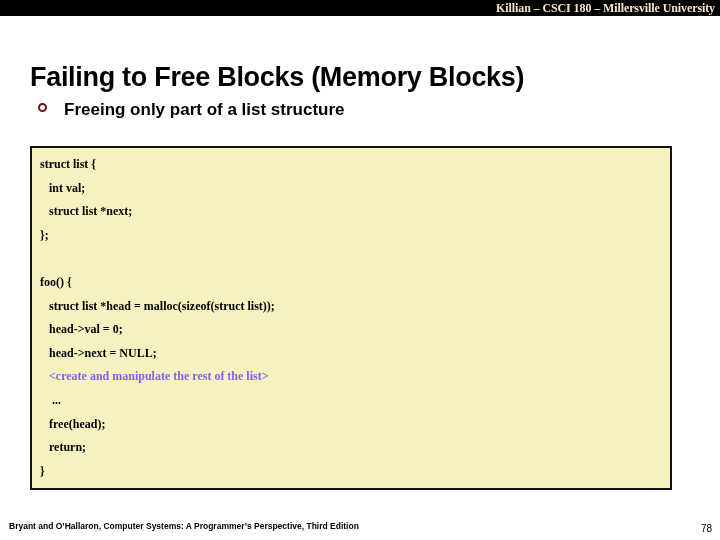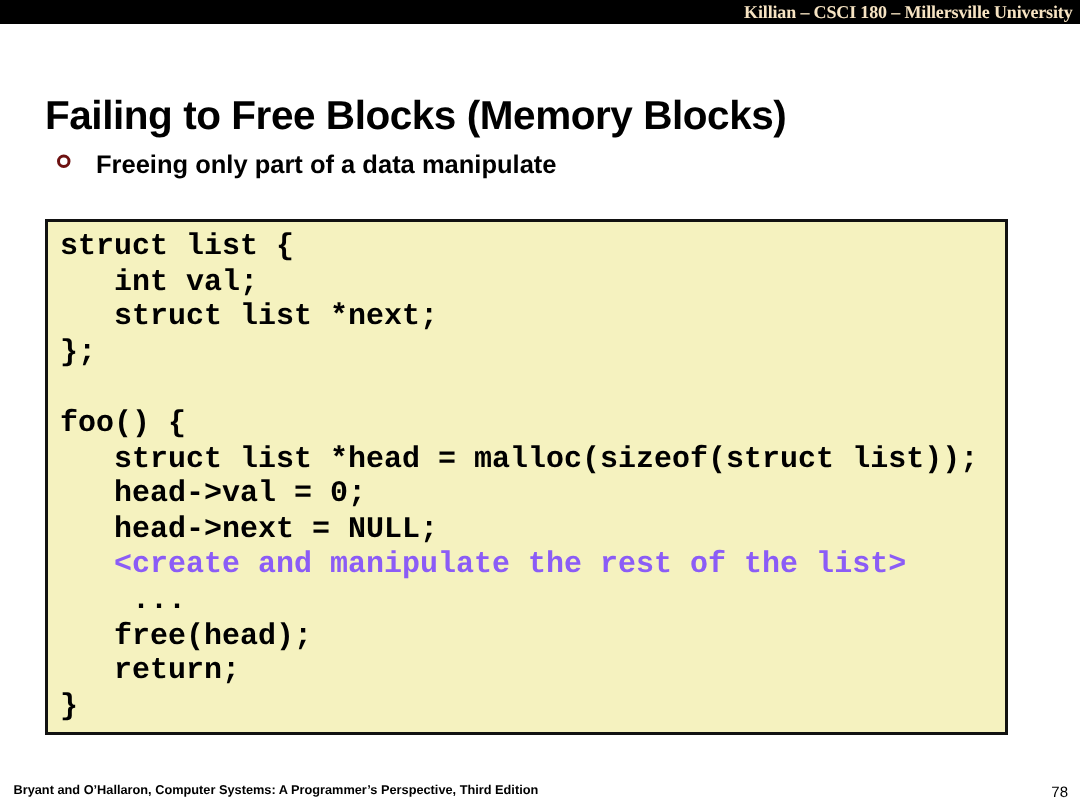--- a/index.html
+++ b/index.html
@@ -88,23 +88,23 @@
     height: 344px;
     background: #f5f2bf;
     border: 2px solid #121212;
     box-sizing: border-box;
     overflow: hidden;
   }
   .code-lines {
     position: absolute;
     left: 8px;
     top: 5px;
-    font-family: Liberation Mono, monospace;
+    font-family: Liberation Serif, serif;
     font-weight: bold;
-    font-size: 20px;
+    font-size: 12px;
     line-height: 23.6px;
     color: #000000;
     white-space: pre;
   }
   .code-line {
     white-space: pre;
     height: 23.6px;
   }
   .code-line.blank {
     height: 23.6px;
@@ -137,21 +137,21 @@
 <body>
 
 <div class="top-banner">
   <div class="top-banner-text">Killian – CSCI 180 – Millersville University</div>
 </div>
 
 <h1 class="slide-title">Failing to Free Blocks (Memory Blocks)</h1>
 
 <div class="bullet-row">
   <span class="bullet-marker"></span>
-  <span class="bullet-text">Freeing only part of a data manipulate</span>
+  <span class="bullet-text">Freeing only part of a list structure</span>
 </div>
 
 <div class="code-block">
   <div class="code-lines" id="code-lines"><div class="code-line">struct list {</div><div class="code-line">   int val;</div><div class="code-line">   struct list *next;</div><div class="code-line">};</div><div class="code-line blank">&nbsp;</div><div class="code-line">foo() {</div><div class="code-line">   struct list *head = malloc(sizeof(struct list));</div><div class="code-line">   head-&gt;val = 0;</div><div class="code-line">   head-&gt;next = NULL;</div><div class="code-line highlight">   &lt;create and manipulate the rest of the list&gt;</div><div class="code-line">    ...</div><div class="code-line">   free(head);</div><div class="code-line">   return;</div><div class="code-line">}</div></div>
 </div>
 
 <div class="footer-text">Bryant and O’Hallaron, Computer Systems: A Programmer’s Perspective, Third Edition</div>
 <div class="page-number">78</div>
 
 </body></html>

